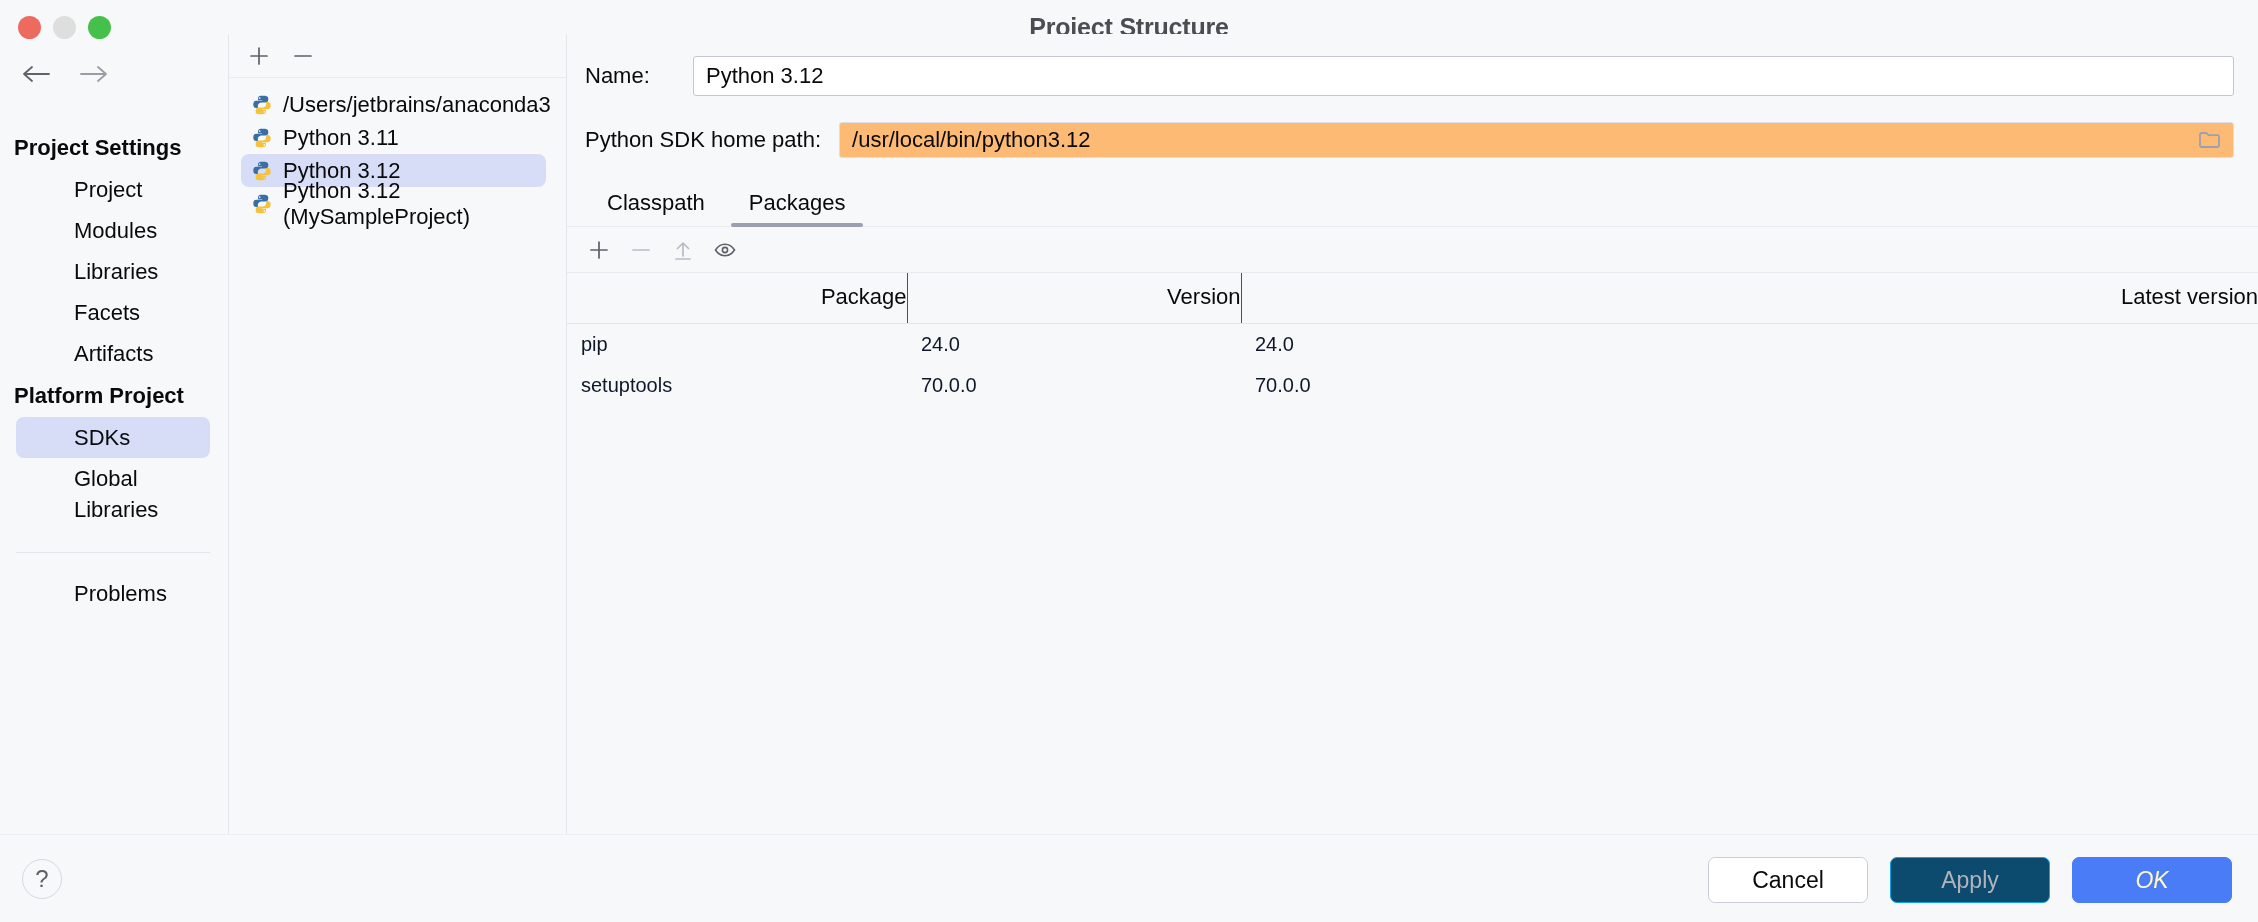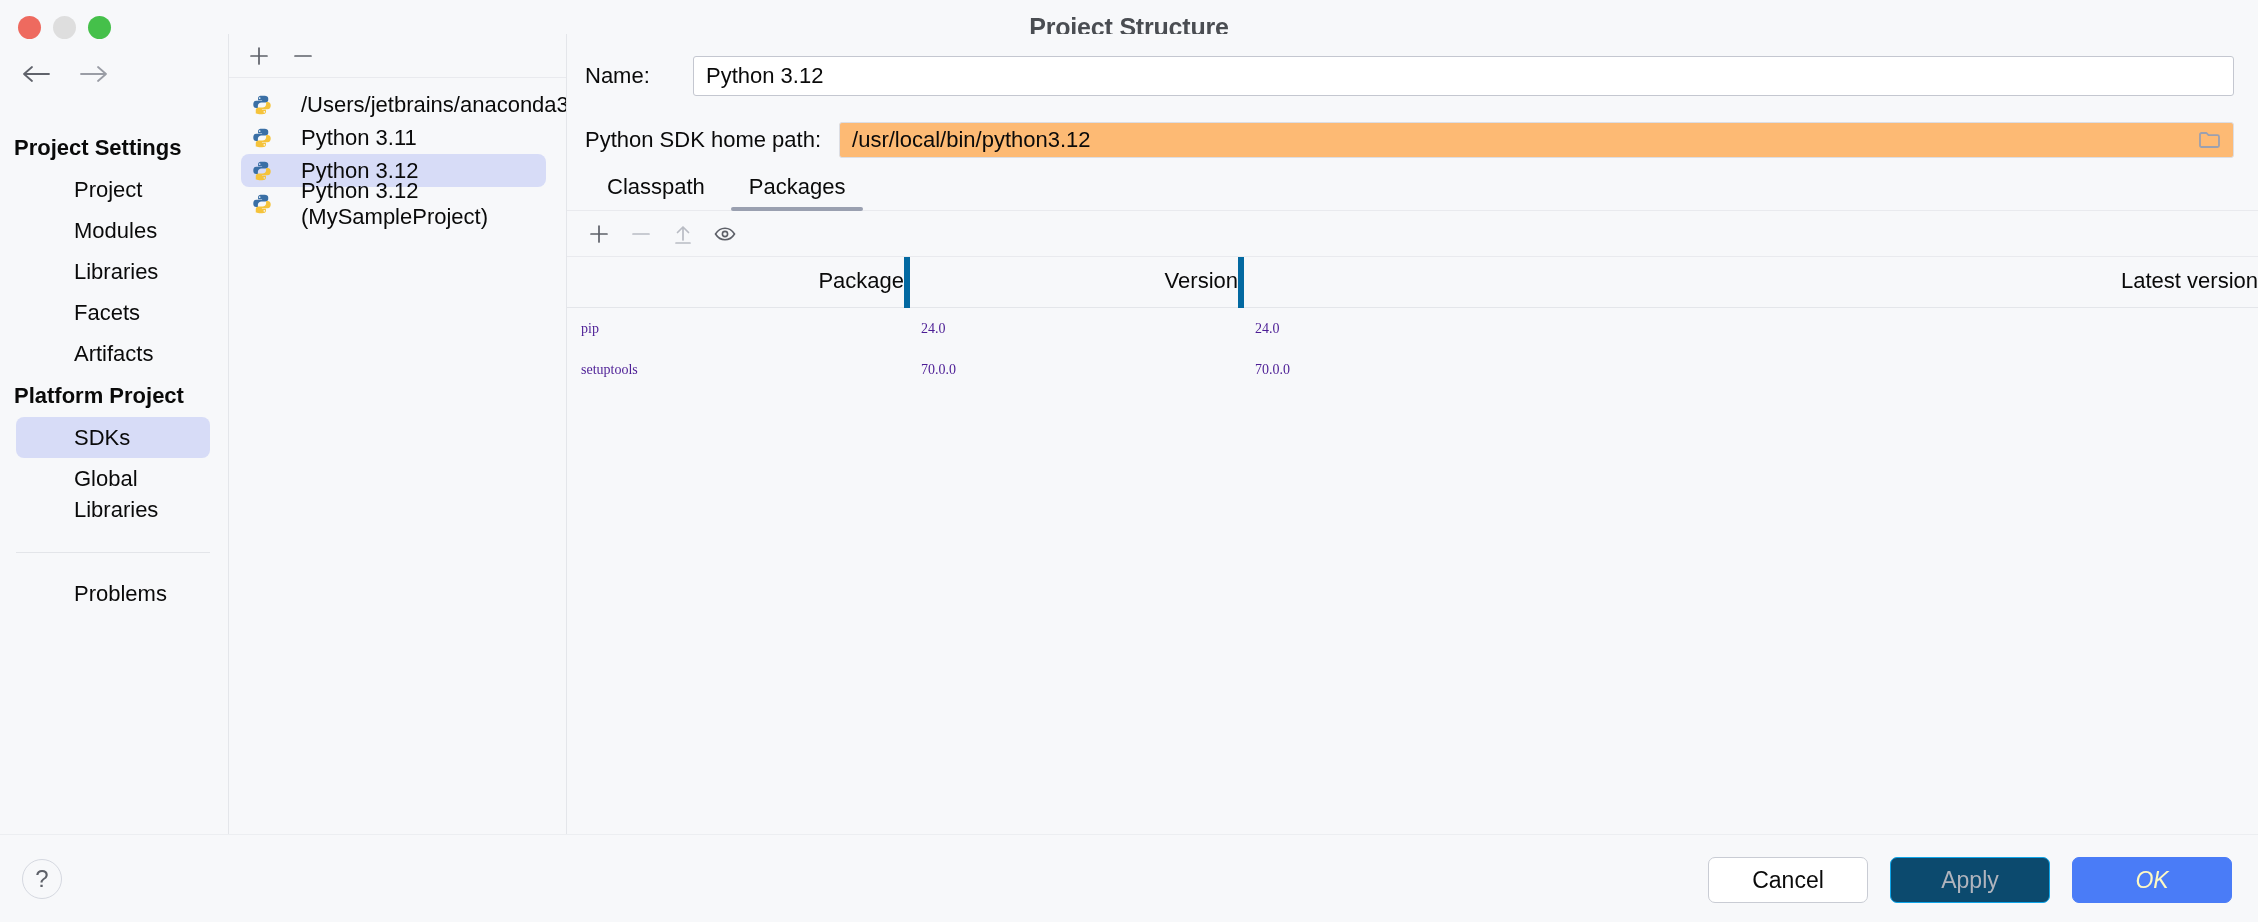--- a/index.html
+++ b/index.html
@@ -80,21 +80,21 @@
     padding-left: 12px;
     border-bottom: 1px solid #e9eaee;
   }
   .tbtn {
     width: 36px; height: 36px; display: flex; align-items: center;
     justify-content: center; color: #5d6068; border-radius: 5px;
   }
   .tbtn.disabled { color: #b9bcc4; }
   .sdklist { padding-top: 10px; }
   .sdkrow {
-    display: flex; align-items: center; gap: 28px;
+    display: flex; align-items: center; gap: 10px;
     height: 33px; margin: 0 20px 0 12px; padding-left: 10px;
     border-radius: 8px; font-size: 22px; color: #0a0a0a;
   }
   .sdkrow.selected { background: #d7dcf7; }
   .pyicon { width: 22px; height: 22px; flex: 0 0 22px; }
 
   
   .content {
     position: absolute; top: 34px; left: 566px; right: 0; bottom: 44px;
     background: #f7f8fa;
@@ -118,21 +118,21 @@
     flex: 1; height: 36px; background: #fdba74;
     border: 1px solid #dcdee4; border-radius: 3px;
     display: flex; align-items: center; padding: 0 8px 0 12px;
     font-size: 22px; color: #0a0a0a; position: relative;
   }
   .path-text { flex: 1; }
   .folder-btn { width: 30px; height: 26px; display: flex; align-items: center;
                 justify-content: center; color: #9ba0b0; }
 
   .tabs {
-    display: flex; gap: 0; margin-top: 10px; padding-left: 18px;
+    display: flex; gap: 0; margin-top: 26px; padding-left: 18px;
     border-bottom: 1px solid #e9eaee; position: relative;
   }
   .tab {
     font-size: 22px; color: #0a0a0a; padding: 6px 22px 10px 22px;
     position: relative;
   }
   .tab.active::after {
     content: ""; position: absolute; left: 4px; right: 4px; bottom: -1px;
     height: 4px; background: #9aa0b0; border-radius: 2px;
   }
@@ -141,25 +141,24 @@
     height: 46px; display: flex; align-items: center; gap: 6px;
     padding-left: 14px; border-bottom: 1px solid #e9eaee;
   }
 
   table.pkgtable { width: 100%; border-collapse: collapse; table-layout: fixed; }
   table.pkgtable th {
     text-align: right; font-weight: normal; font-size: 22px; color: #0a0a0a;
     padding: 11px 0 13px 14px; border-bottom: 1px solid #e4e6ea;
     background: #f7f8fa;
   }
-  table.pkgtable th.c2, table.pkgtable th.c3 { border-left: 6px solid #0369a1; margin-left: 48px; }
+  table.pkgtable th.c2, table.pkgtable th.c3 { border-left: 1px solid #0369a1; margin-left: 48px; }
   table.pkgtable td {
-    font-size: 14px; color: #4c1d95; padding: 5px 0 5px 14px;
+    font-size: 20px; color: #0f172a; padding: 5px 0 5px 14px;
     line-height: 31px;
-    font-family: Liberation Serif, serif;
   }
   .col1 { width: 340px; }
   .col2 { width: 334px; }
 
   
   .bottombar {
     position: absolute; left: 0; right: 0; bottom: 0; height: 88px;
     background: #f7f8fa;
     border-top: 1px solid #eceef1;
   }

